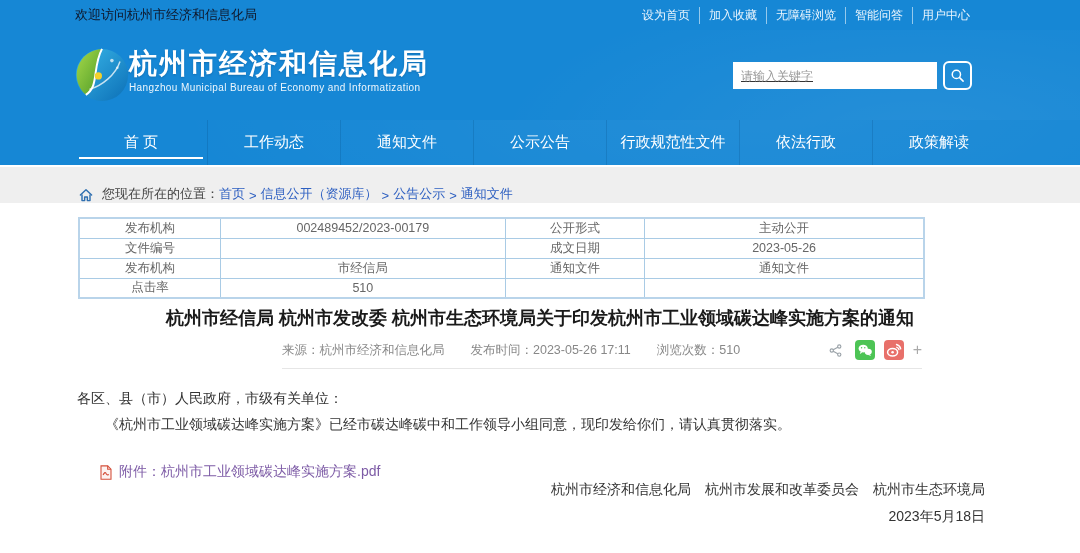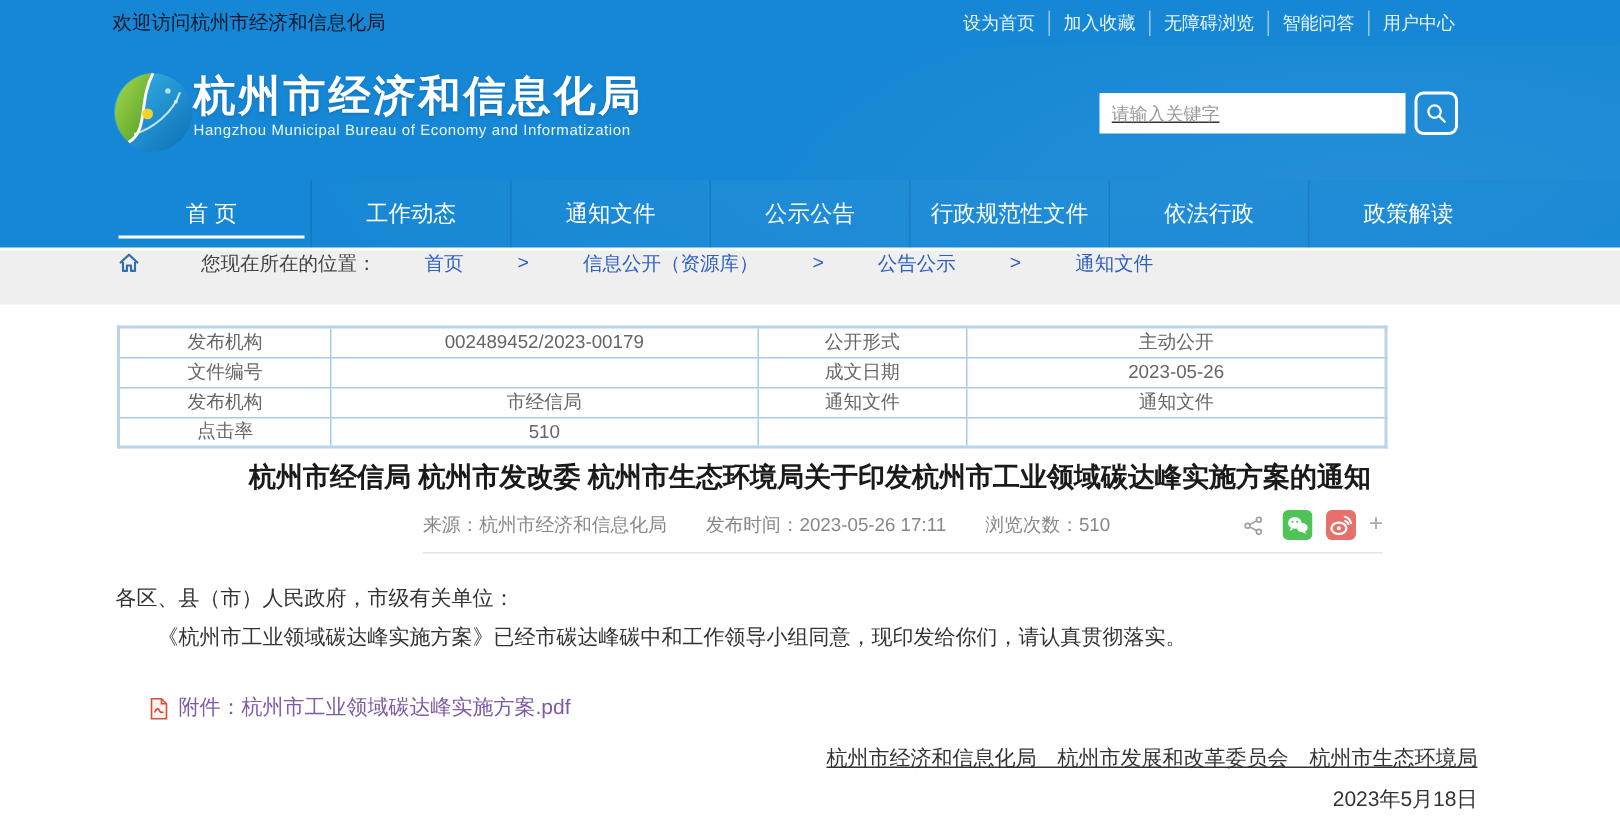--- a/index.html
+++ b/index.html
@@ -37,21 +37,21 @@
     background-image:radial-gradient(ellipse 900px 300px at 70% -40%, rgba(255,255,255,.06), rgba(255,255,255,0) 65%); }
   .nav a { flex:1; display:flex; align-items:center; justify-content:center;
     color:#fff; font-size:15px; text-decoration:none; position:relative; cursor:pointer;
     border-left:1px solid rgba(0,60,110,.18); }
   .nav a:first-child { border-left:none; }
   .nav a.active::after { content:""; position:absolute; left:4px; right:4px; bottom:6px;
     height:2px; background:#fff; }
 
   
   .crumb-bar { height:36px; margin-top:2px; background:#efefef; display:flex;
-    align-items:flex-start; padding:0 78px; font-size:13px; color:#444;gap:32px; }
+    align-items:flex-end; padding:0 78px; font-size:13px; color:#444; }
   .crumb-bar .home-icon { margin-right:8px; display:flex; }
   .crumb-bar a { color:#2d5fc1; text-decoration:none; cursor:pointer; }
   .crumb-bar .sep { color:#2d5fc1; margin:0 4px; }
 
   
   .info-table { margin:14px 77px 0 78px; border-collapse:collapse; width:847px;
     border:2px solid #b9d4ea; }
   .info-table td { border:1px solid #a9cbe5; height:20px; font-size:12.5px;
     color:#666; text-align:center; padding:0 6px; }
 
@@ -65,22 +65,22 @@
   .share-group { display:flex; align-items:center; gap:9px; }
   .share-group .sicon { width:20px; height:20px; display:flex; align-items:center;
     justify-content:center; cursor:pointer; }
   .share-plus { color:#aaa; font-size:16px; cursor:pointer; line-height:1; }
 
   .body-text { margin-top:16px; font-size:14px; color:#333; line-height:26px; }
   .body-text .indent { text-indent:2em; }
   .attachment { margin-top:26px; padding-left:22px; display:flex; align-items:center;
     gap:6px; }
   .attachment a { color:#7d5ba6; font-size:14px; text-decoration:none; cursor:pointer; }
-  .signatures { margin-top:16px; text-align:right; padding-right:18px;
-    font-size:14px; color:#333;text-decoration:underline; }
+  .signatures { margin-top:0; text-align:right; padding-right:18px;
+    font-size:14px; color:#333; }
   .pub-date { margin-top:9px; text-align:right; padding-right:18px;
     font-size:14px; color:#333; }
 </style>
 </head>
 <body>
 
 <div class="topbar">
   <span class="welcome">欢迎访问杭州市经济和信息化局</span>
   <span class="links">
     <a>设为首页</a>

